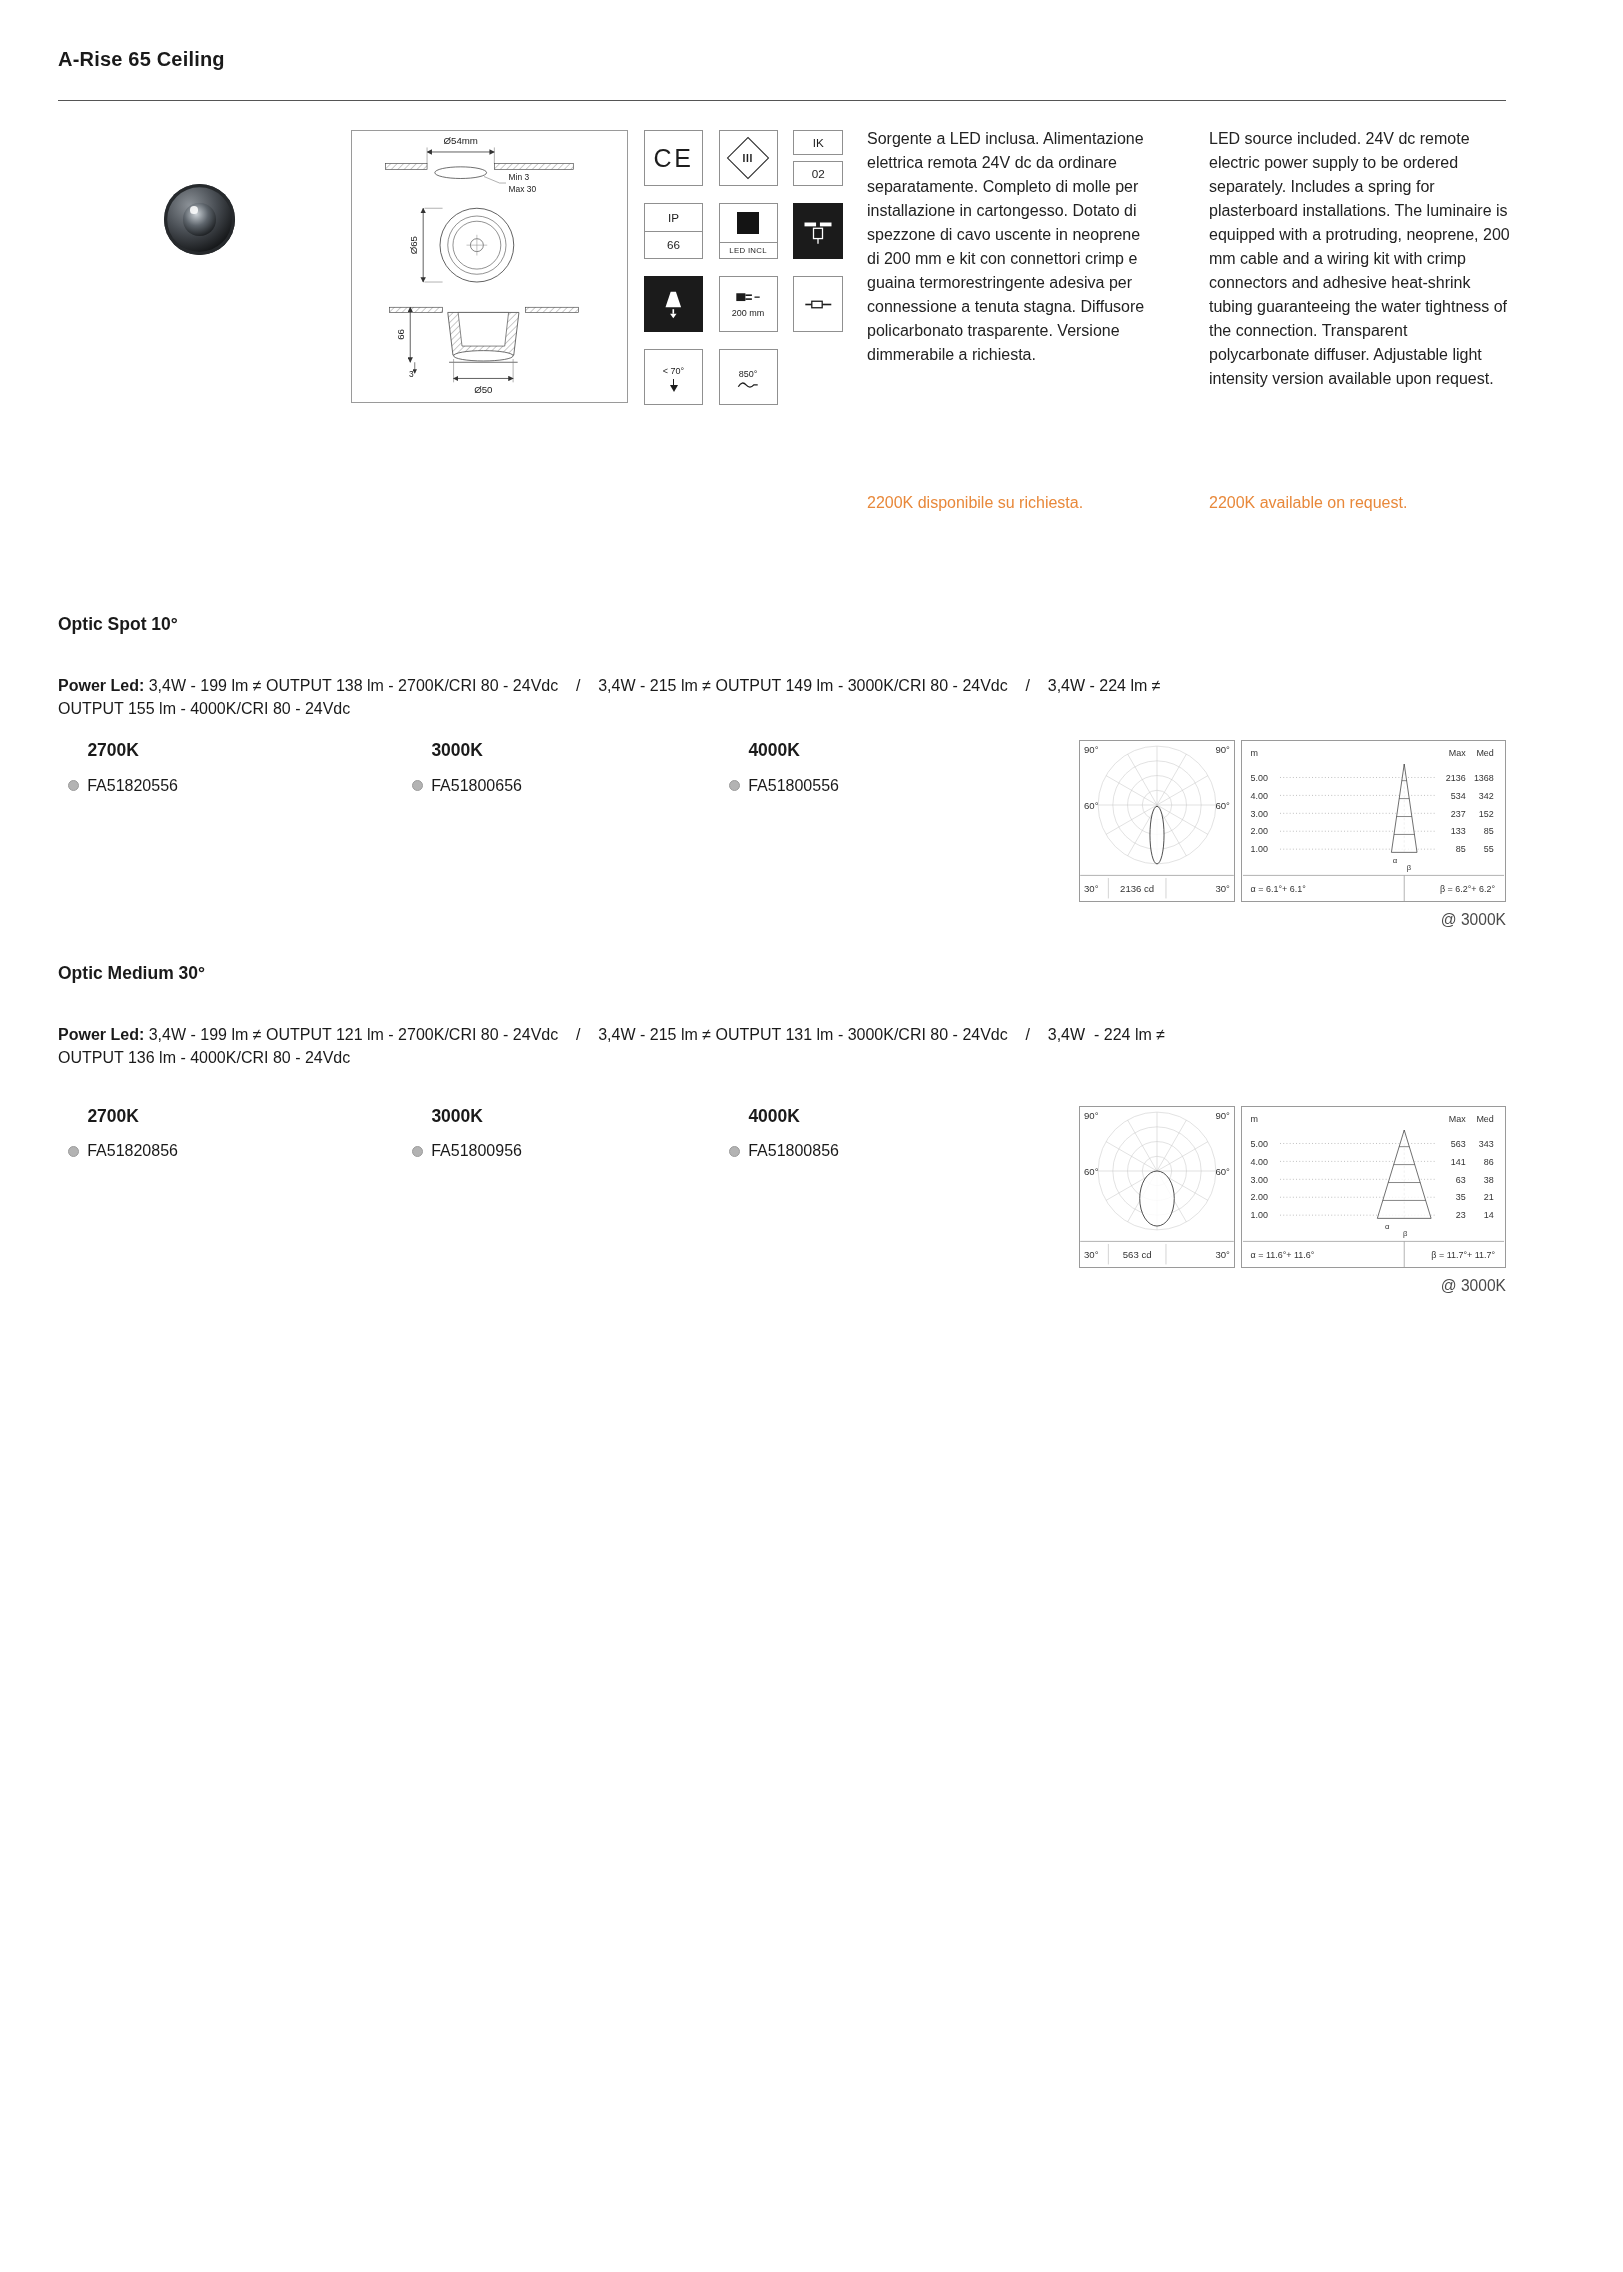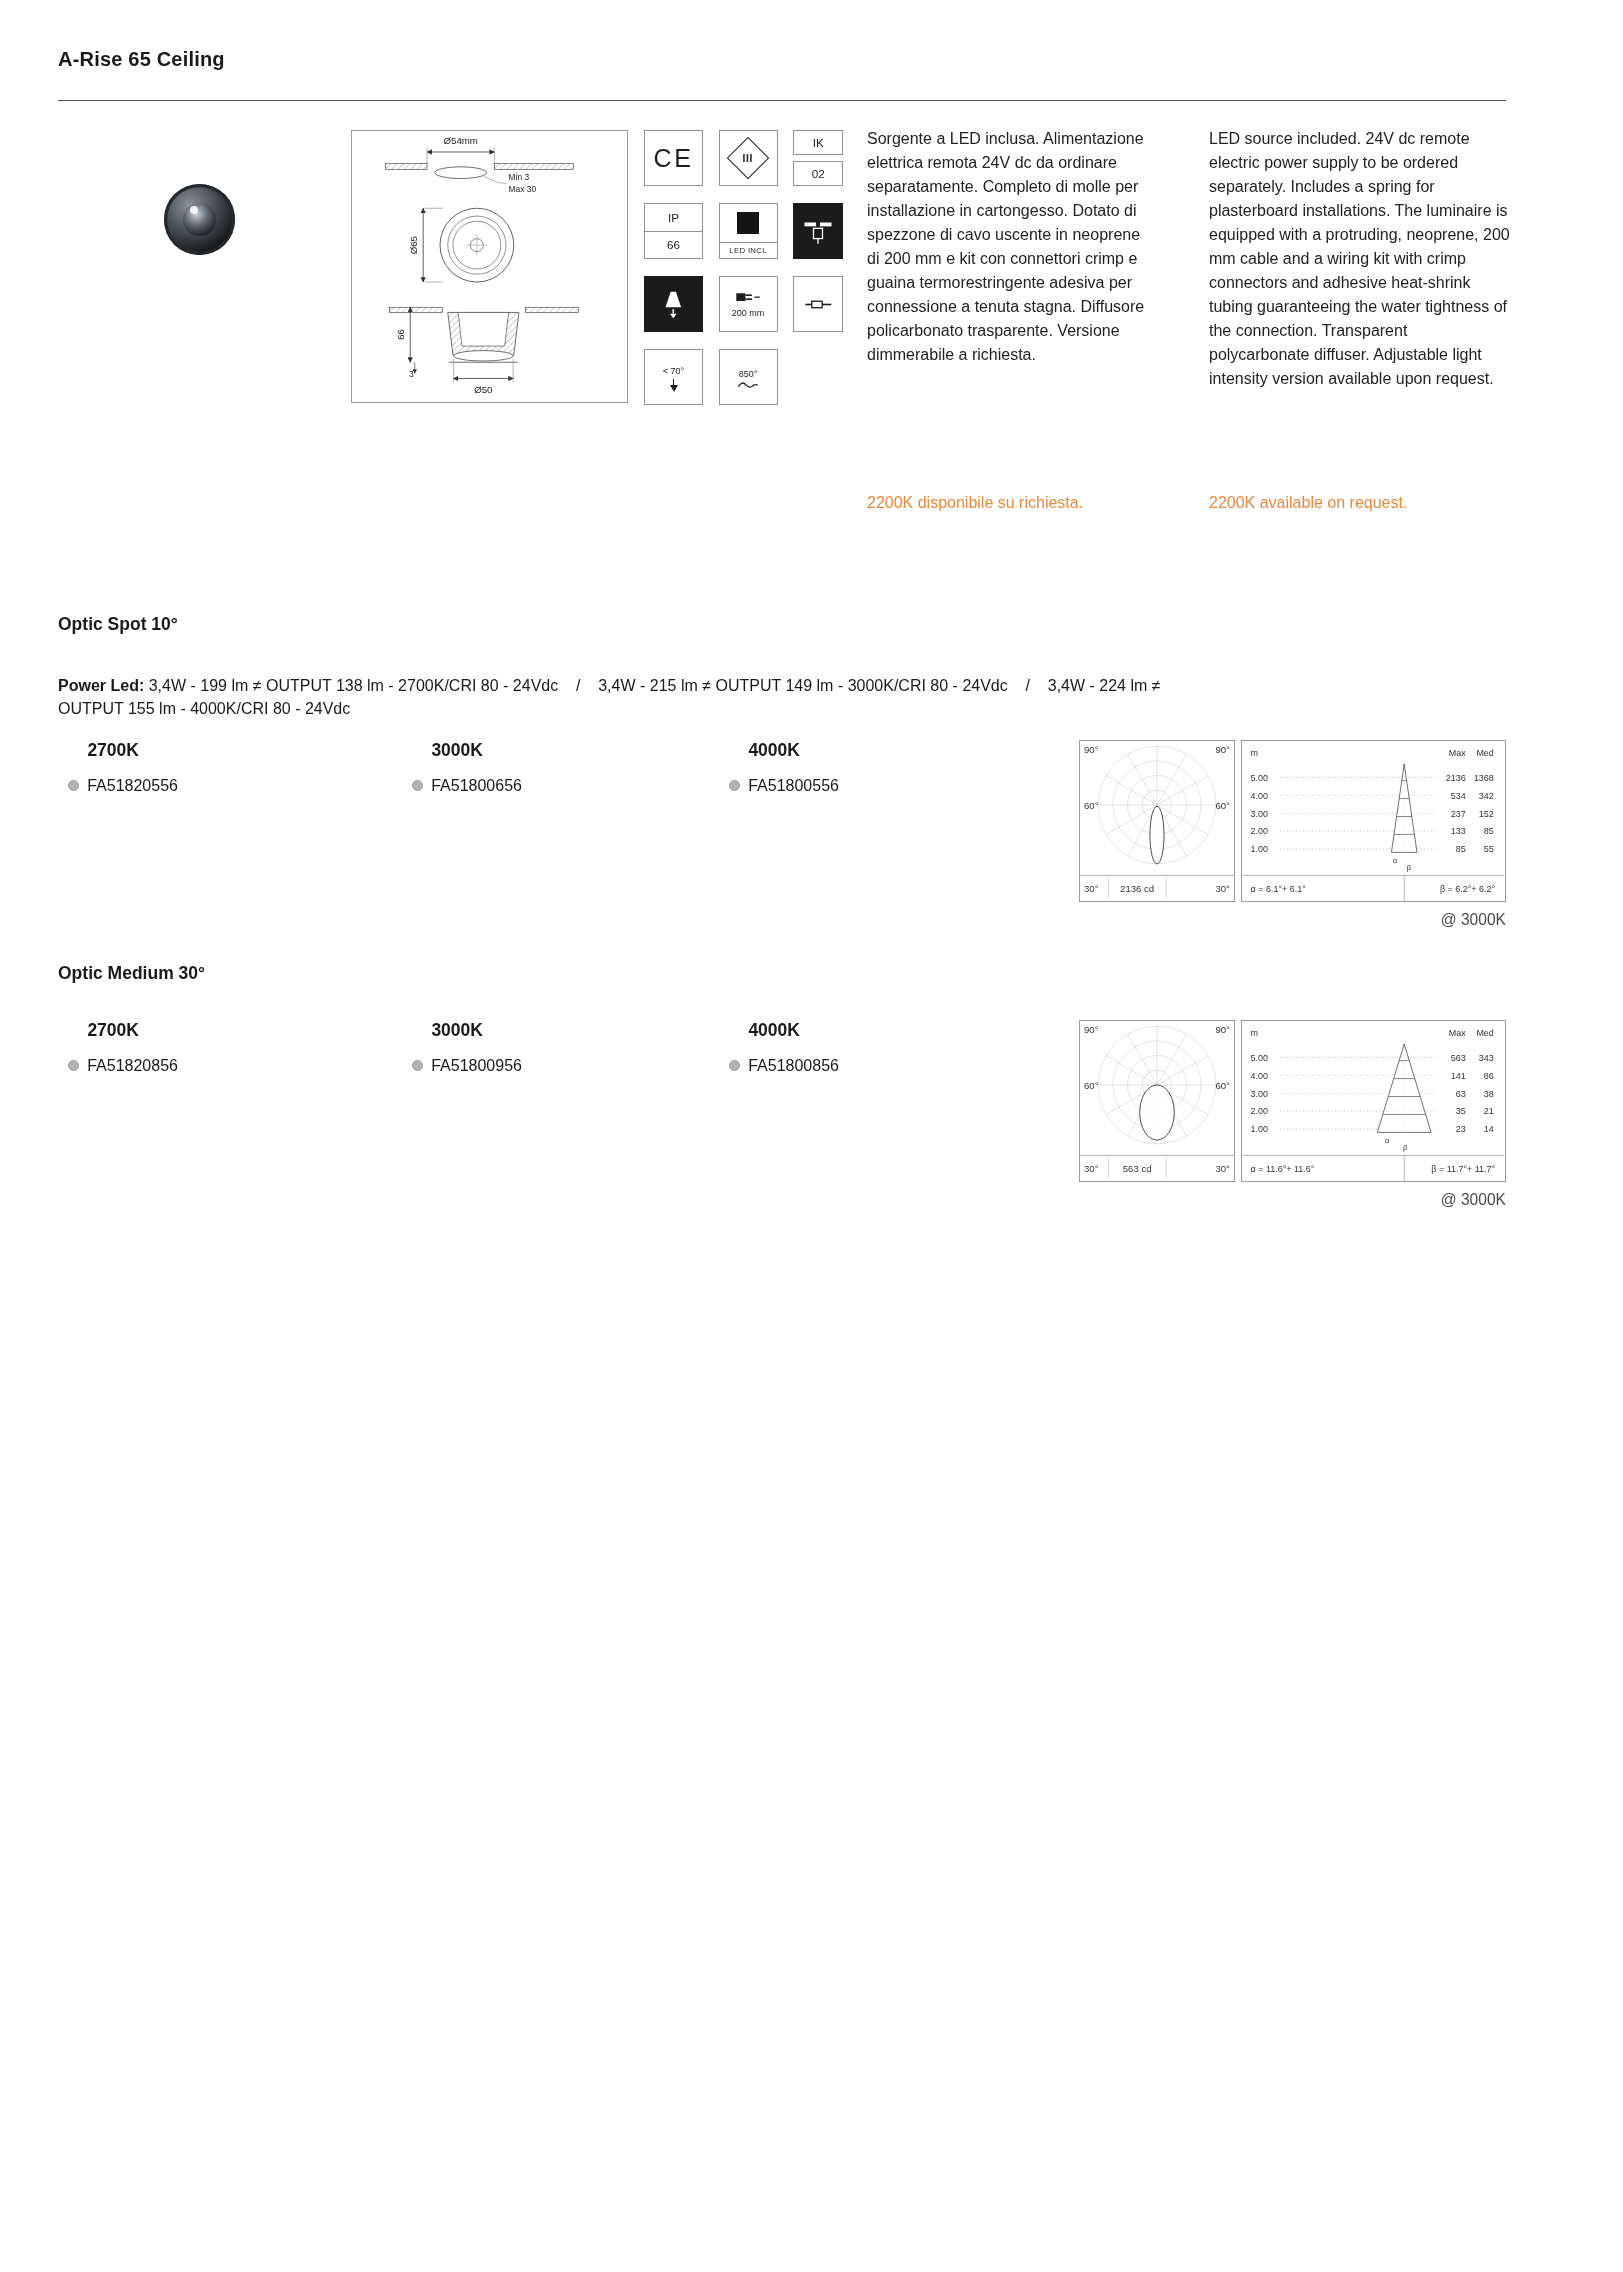--- a/index.html
+++ b/index.html
@@ -335,20 +335,25 @@
             <text x="394" y="236" text-anchor="end" class="t14">β = 6.2°+ 6.2°</text>
           </svg>
         </div>
       </div>
     </div>
     <div class="at-temp">@ 3000K</div>
   </section>
 
   <section class="optic-section" id="section-medium">
     <h2 class="section-title">Optic Medium 30°</h2>
+    <p class="power-line">
+      <span class="power-label">Power Led:</span>
+      <span class="power-text">3,4W - 199 lm ≠ OUTPUT 121 lm - 2700K/CRI 80 - 24Vdc    /    3,4W - 215 lm ≠ OUTPUT 131 lm - 3000K/CRI 80 - 24Vdc    /    3,4W  - 224 lm ≠
+OUTPUT 136 lm - 4000K/CRI 80 - 24Vdc</span>
+    </p>
     <div class="variants-row gap-lg">
       <div class="variant">
         <div class="variant-temp">2700K</div>
         <div class="code-row">
           <span class="dot"></span>
           <span class="variant-code">FA51820856</span>
         </div>
       </div>
       <div class="variant v2">
         <div class="variant-temp">3000K</div>

